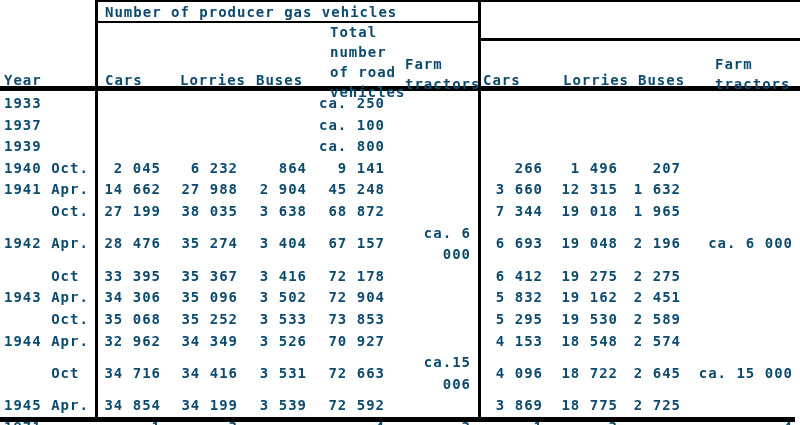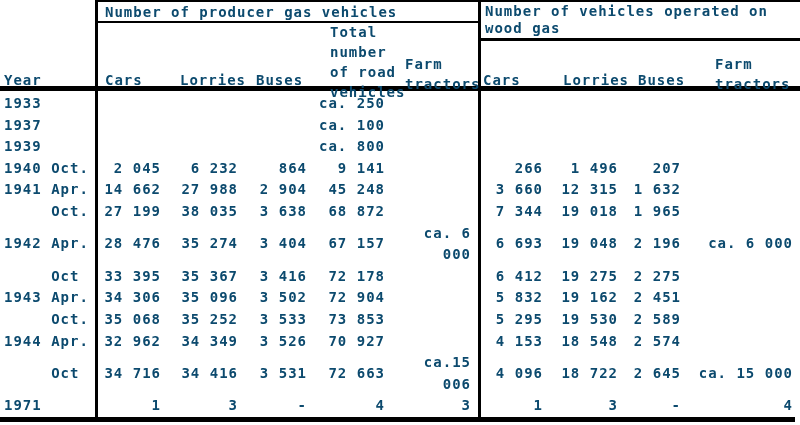--- a/index.html
+++ b/index.html
@@ -30,22 +30,20 @@
 
   <div class="hline" style="left:95px;top:0;width:705px;height:2px;"></div>
   <div class="hline" style="left:98px;top:21px;width:380px;height:2px;"></div>
   <div class="hline" style="left:481px;top:38px;width:319px;height:3px;"></div>
   <div class="hline" style="left:0;top:86px;width:800px;height:5px;"></div>
   <div class="hline" style="left:0;top:417px;width:795px;height:5px;"></div>
   <div class="vline" style="left:95px;top:0;width:3px;height:422px;"></div>
   <div class="vline" style="left:478px;top:0;width:3px;height:422px;"></div>
 
   <div class="grp" style="left:105px;top:4px;">Number of producer gas vehicles</div>
-  <div class="grp" style="left:485px;top:3px;">Number of vehicles operated on
-wood gas</div>
 
   <div class="hdr" style="left:4px;top:70px;">Year</div>
   <div class="hdr" style="left:105px;top:70px;">Cars</div>
   <div class="hdr" style="left:180px;top:70px;">Lorries</div>
   <div class="hdr" style="left:256px;top:70px;">Buses</div>
   <div class="hdr" style="left:330px;top:22px;">Total
 number
 of road
 vehicles</div>
   <div class="hdr" style="left:405px;top:54px;">Farm
@@ -208,20 +206,32 @@
           <td>34 416</td>
           <td>3 531</td>
           <td>72 663</td>
           <td>ca.15 006</td>
           <td>4 096</td>
           <td>18 722</td>
           <td>2 645</td>
           <td>ca. 15 000</td>
         </tr>
         <tr>
+          <td>1945 Apr.</td>
+          <td>34 854</td>
+          <td>34 199</td>
+          <td>3 539</td>
+          <td>72 592</td>
+          <td></td>
+          <td>3 869</td>
+          <td>18 775</td>
+          <td>2 725</td>
+          <td></td>
+        </tr>
+        <tr>
           <td>1971</td>
           <td>1</td>
           <td>3</td>
           <td>-</td>
           <td>4</td>
           <td>3</td>
           <td>1</td>
           <td>3</td>
           <td>-</td>
           <td>4</td>

